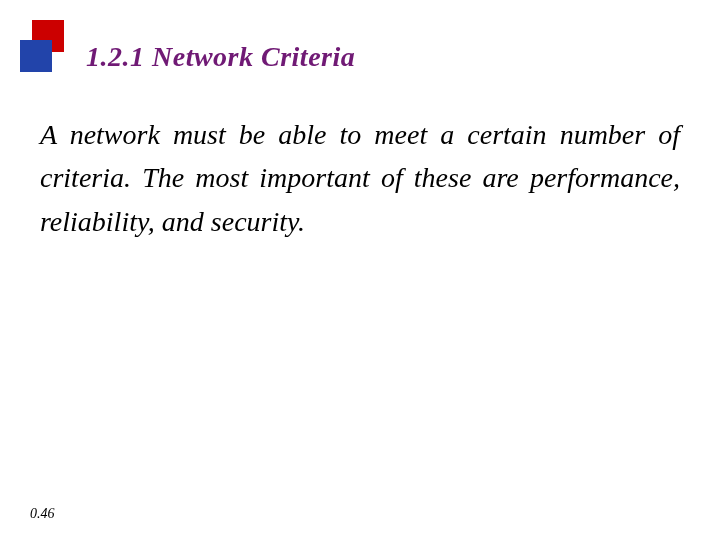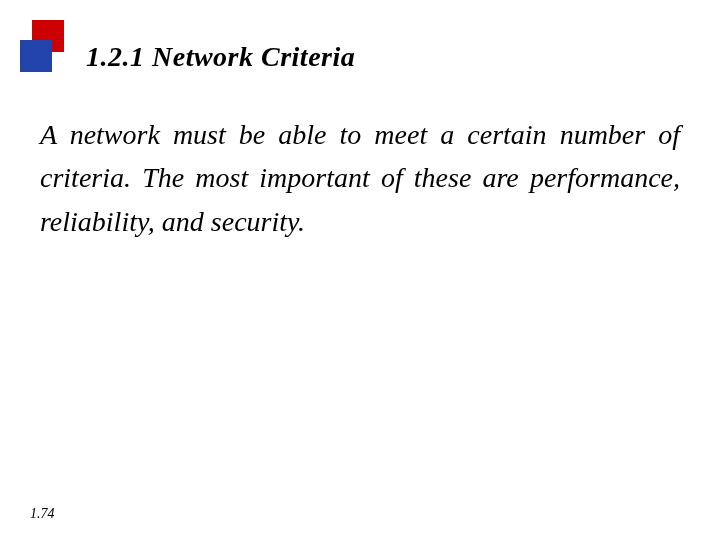--- a/index.html
+++ b/index.html
@@ -46,21 +46,21 @@
       height: 32px;
       background: #2244aa;
       bottom: 0;
       left: 0;
     }
 
     .title {
       font-size: 28px;
       font-weight: bold;
       font-style: italic;
-      color: #000000;
+      color: #701a75;
       letter-spacing: 0.5px;
       margin-top: 23px;
     }
 
     .content-area {
       padding: 30px 40px 20px 40px;
     }
 
     .body-text {
       font-size: 28px;
@@ -91,14 +91,14 @@
     <div class="square-blue"></div>
   </div>
   <h1 class="title">1.2.1  Network Criteria</h1>
 </div>
 
 <div class="content-area">
   <p class="body-text">A network must be able to meet a certain number of criteria.  The  most  important  of  these  are performance, reliability, and security.</p>
 </div>
 
 <div class="footer">
-  <span class="footer-text">1.74</span>
+  <span class="footer-text">0.46</span>
 </div>
 
 </body></html>

